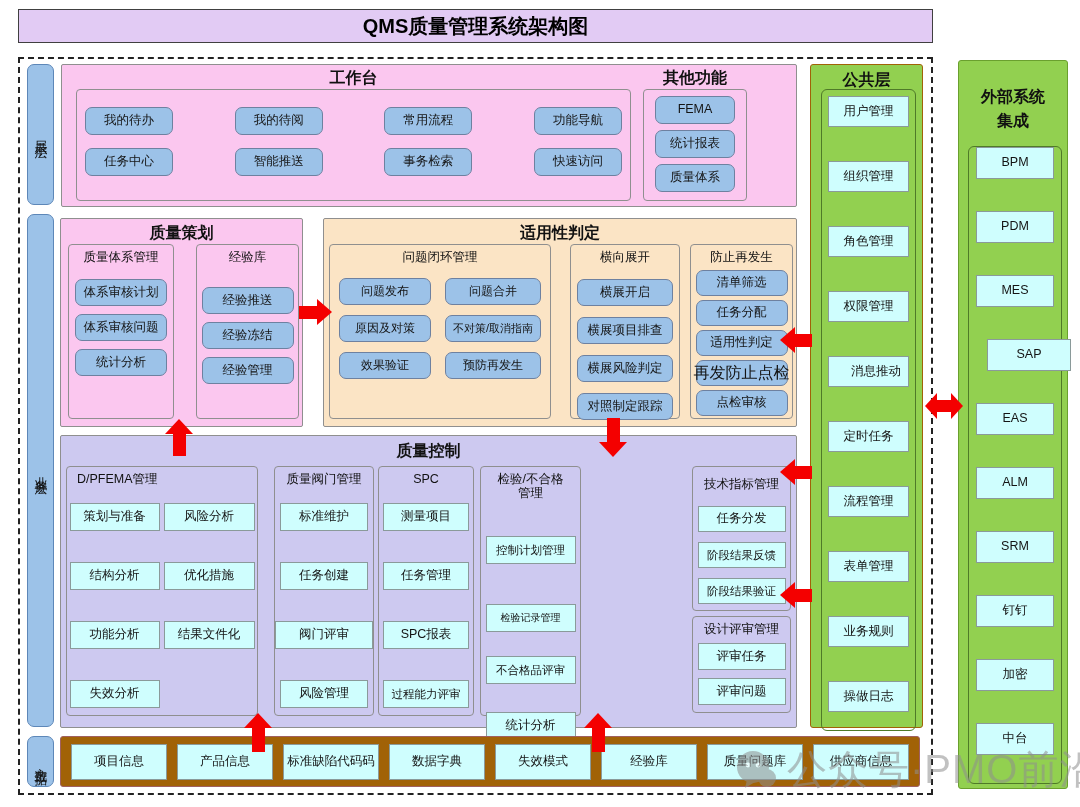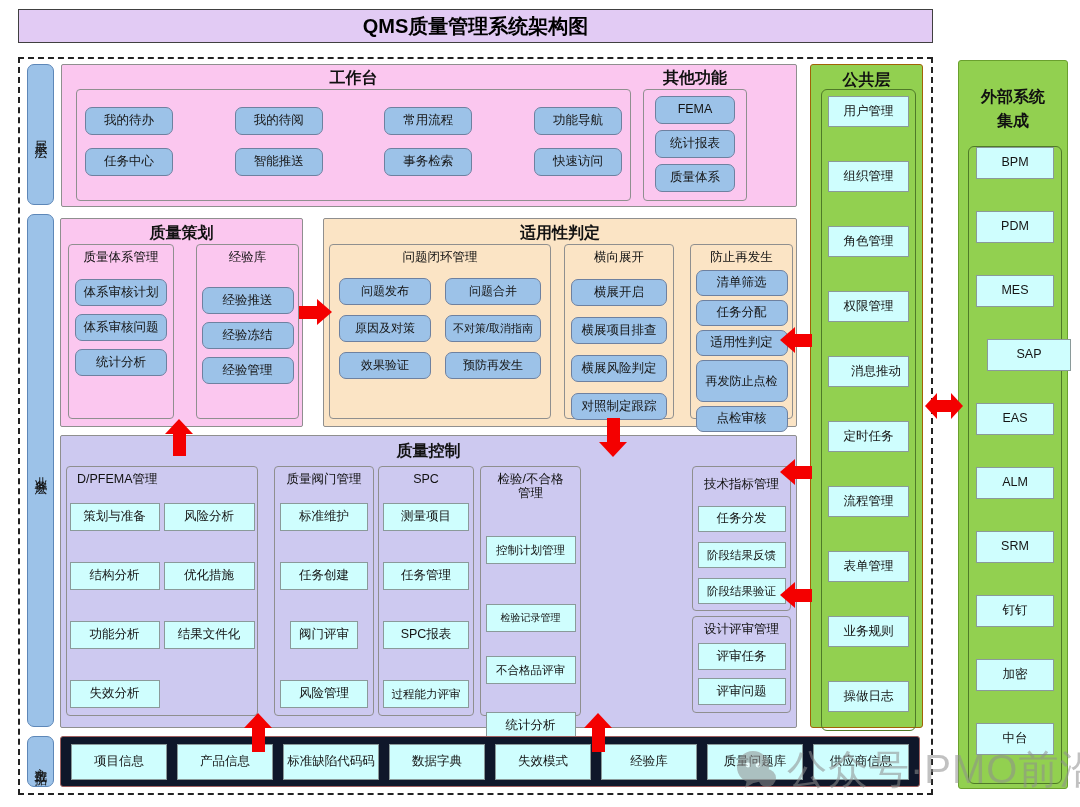--- a/index.html
+++ b/index.html
@@ -138,36 +138,36 @@
       <div class="grp-title">问题闭环管理</div>
       <div class="imp-grid" style="left:0;right:0;top:0;">
         <div class="btn blue">问题发布</div>
         <div class="btn blue">问题合并</div>
         <div class="btn blue">原因及对策</div>
         <div class="btn blue" style="font-size:11px;">不对策/取消指南</div>
         <div class="btn blue">效果验证</div>
         <div class="btn blue">预防再发生</div>
       </div>
     </div>
-    <div class="subbox" style="left:240px;top:25px;width:110px;height:175px;">
+    <div class="subbox" style="left:246px;top:25px;width:110px;height:175px;">
       <div class="grp-title">横向展开</div>
       <div class="pl-stack" style="left:0;right:0;top:34px;gap:11px;">
         <div class="btn blue" style="width:96px;">横展开启</div>
         <div class="btn blue" style="width:96px;">横展项目排查</div>
         <div class="btn blue" style="width:96px;">横展风险判定</div>
         <div class="btn blue" style="width:96px;">对照制定跟踪</div>
       </div>
     </div>
     <div class="subbox" style="left:366px;top:25px;width:103px;height:175px;">
       <div class="grp-title">防止再发生</div>
       <div class="pl-stack" style="left:0;right:0;top:25px;gap:4px;">
         <div class="btn blue" style="height:26px;">清单筛选</div>
         <div class="btn blue" style="height:26px;">任务分配</div>
         <div class="btn blue" style="height:26px;">适用性判定</div>
-        <div class="btn blue" style="height:42px;font-size:12px;">再发防止点检</div>
+        <div class="btn blue" style="height:26px;font-size:16px;">再发防止点检</div>
         <div class="btn blue" style="height:26px;">点检审核</div>
       </div>
     </div>
   </div>
 
   <div class="abs sec" style="left:60px;top:435px;width:737px;height:293px;background:#CDC9F0;">
     <div class="sec-title" style="top:5px;">质量控制</div>
 
     <div class="subbox" style="left:5px;top:30px;width:192px;height:250px;">
       <div class="grp-title" style="text-align:left;padding-left:10px;">D/PFEMA管理</div>
@@ -180,21 +180,21 @@
         <div class="btn cyan">结果文件化</div>
         <div class="btn cyan">失效分析</div>
       </div>
     </div>
 
     <div class="subbox" style="left:213px;top:30px;width:100px;height:250px;">
       <div class="grp-title">质量阀门管理</div>
       <div class="qc-stack" style="left:0;right:0;top:36px;gap:31px;">
         <div class="btn cyan" style="width:88px;">标准维护</div>
         <div class="btn cyan" style="width:88px;">任务创建</div>
-        <div class="btn cyan" style="width:68px;">阀门评审</div>
+        <div class="btn cyan" style="width:98px;">阀门评审</div>
         <div class="btn cyan" style="width:88px;">风险管理</div>
       </div>
     </div>
 
     <div class="subbox" style="left:317px;top:30px;width:96px;height:250px;">
       <div class="grp-title">SPC</div>
       <div class="qc-stack" style="left:0;right:0;top:36px;gap:31px;">
         <div class="btn cyan" style="width:86px;">测量项目</div>
         <div class="btn cyan" style="width:86px;">任务管理</div>
         <div class="btn cyan" style="width:86px;">SPC报表</div>
@@ -258,21 +258,21 @@
       <div class="btn cyan" style="height:32px;width:84px;margin-left:28px;">SAP</div>
       <div class="btn cyan" style="height:32px;width:78px;">EAS</div>
       <div class="btn cyan" style="height:32px;width:78px;">ALM</div>
       <div class="btn cyan" style="height:32px;width:78px;">SRM</div>
       <div class="btn cyan" style="height:32px;width:78px;">钉钉</div>
       <div class="btn cyan" style="height:32px;width:78px;">加密</div>
       <div class="btn cyan" style="height:32px;width:78px;">中台</div>
     </div>
   </div>
 
-  <div class="abs md-row" style="left:60px;top:736px;width:860px;height:51px;background:#0f172a;border:1px solid #a06060;border-radius:3px;">
+  <div class="abs md-row" style="left:60px;top:736px;width:860px;height:51px;background:#a16207;border:1px solid #a06060;border-radius:3px;">
     <div class="btn cyan">项目信息</div>
     <div class="btn cyan">产品信息</div>
     <div class="btn cyan">标准缺陷代码码</div>
     <div class="btn cyan">数据字典</div>
     <div class="btn cyan">失效模式</div>
     <div class="btn cyan">经验库</div>
     <div class="btn cyan">质量问题库</div>
     <div class="btn cyan">供应商信息</div>
   </div>
 

